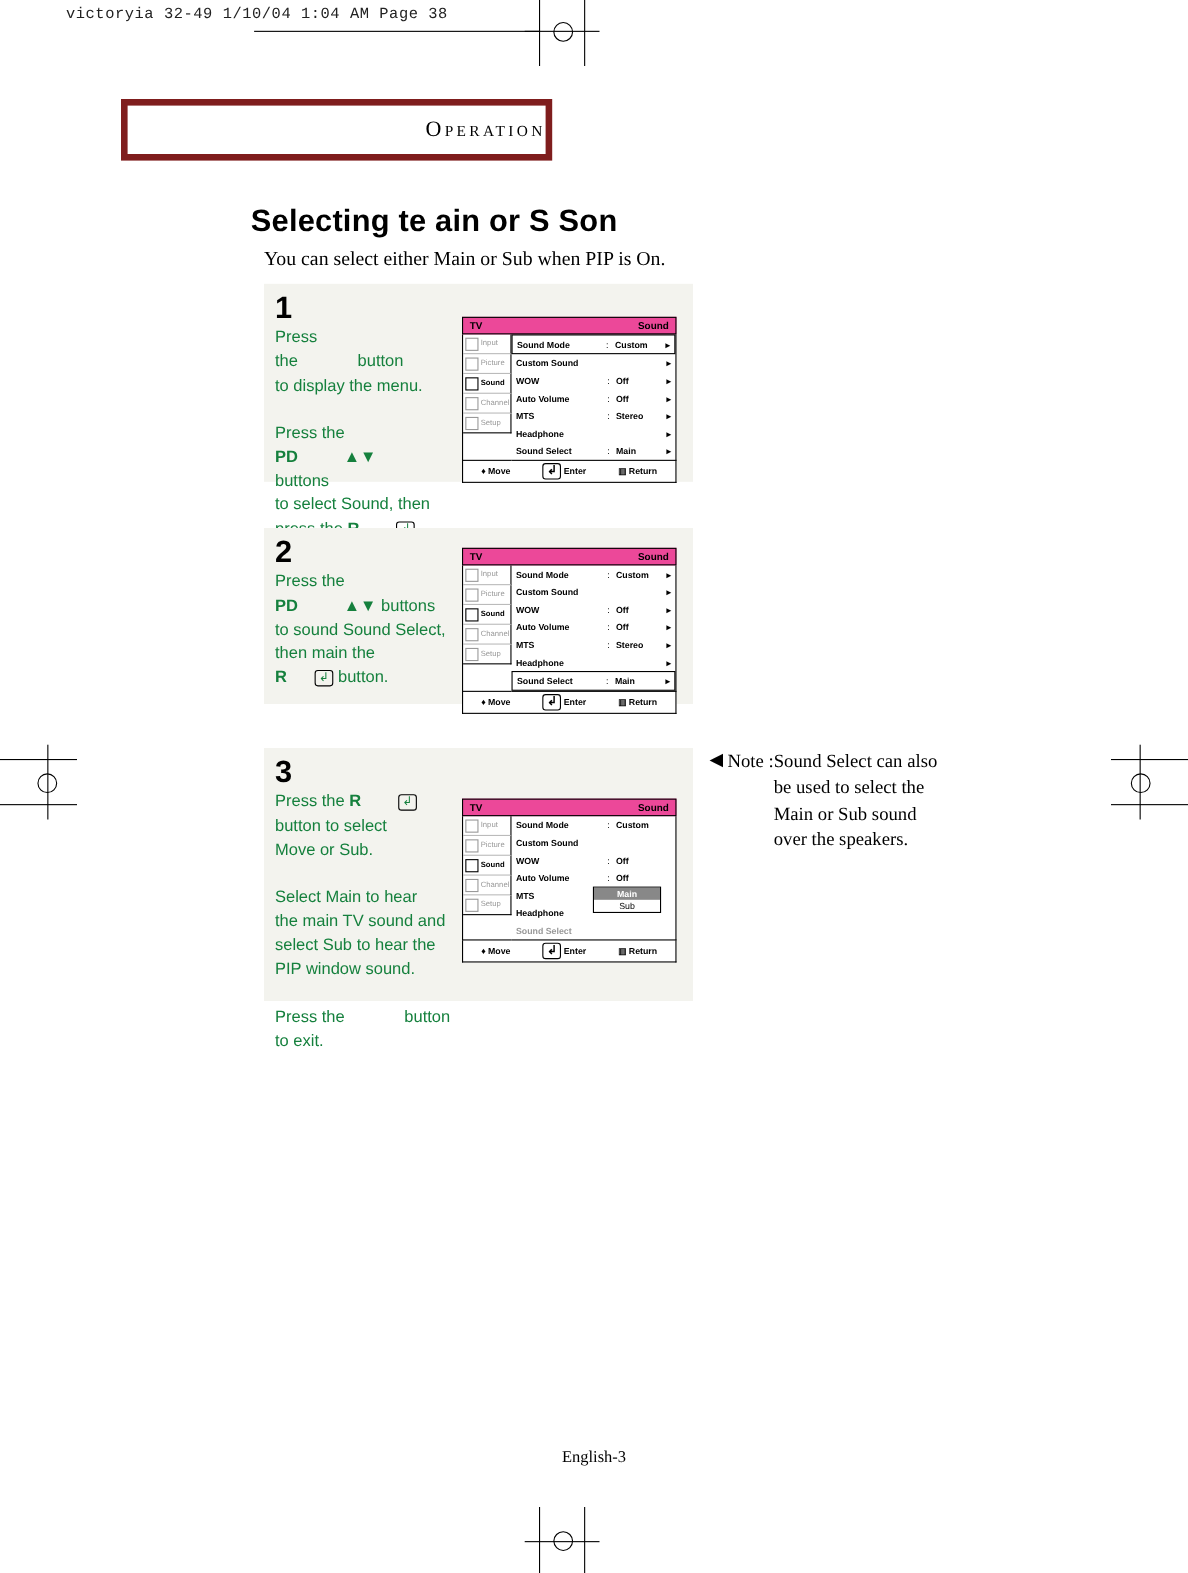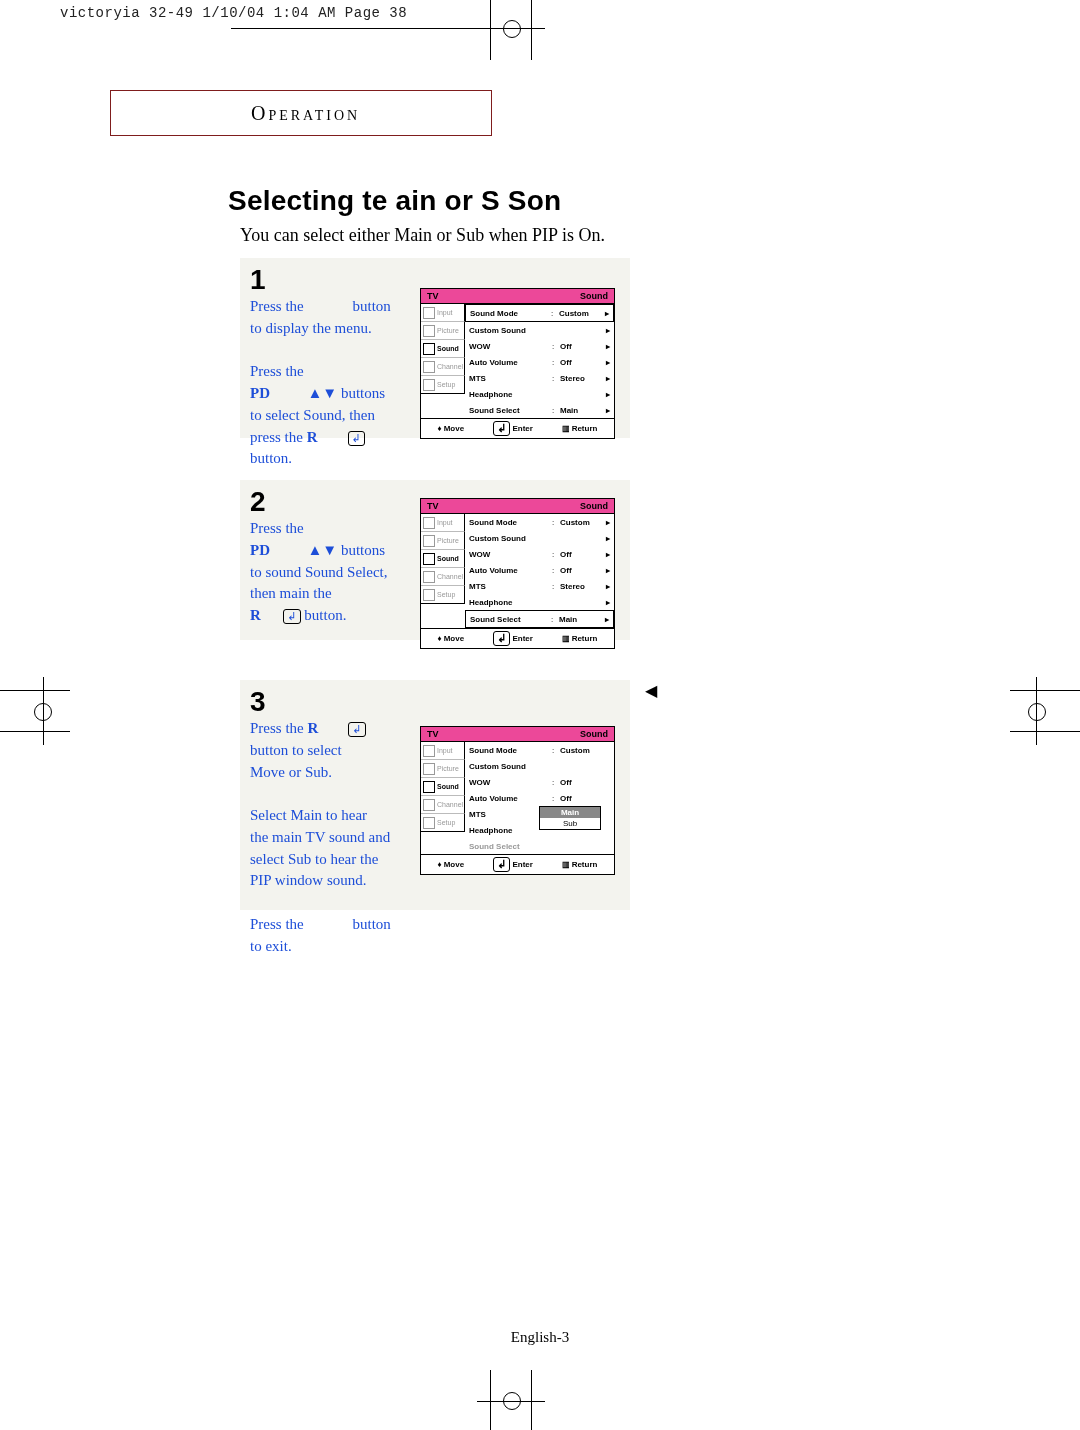--- a/index.html
+++ b/index.html
@@ -75,23 +75,24 @@
   .crop-side .vline { position:absolute; top:-14px; height:68px; border-left:1px solid #000; }
   .crop-side.left .vline { right:26px; }
   .crop-side.right .vline { left:26px; }
 
   .section-box {
     position: absolute;
     top: 90px;
     left: 110px;
     width: 380px;
     height: 44px;
-    border: 1px solid #7f1d1d;
+    border: 6px solid #7f1d1d;
     display:flex;
     align-items:center;
+    justify-content:flex-end;
   }
   .section-box span {
     font-family: Georgia, "Times New Roman", serif;
     font-variant: small-caps;
     font-size: 20px;
     letter-spacing: 3px;
     margin-left: 140px;
   }
   .title {
     position: absolute;
@@ -121,22 +122,22 @@
   .step-block.s2 { top: 480px; height: 160px; }
   .step-block.s3 { top: 680px; height: 230px; }
   .step-num {
     font-size: 28px;
     font-weight: bold;
     font-family: Arial, sans-serif;
   }
   .step-text {
     font-size: 15px;
     line-height: 1.45;
-    font-family: Liberation Serif, serif;
-    color: #1d4ed8;
+    font-family: Liberation Sans, sans-serif;
+    color: #15803d;
   }
   .enter-icon {
     display: inline-block;
     border: 1px solid #000;
     border-radius: 3px;
     font-size: 11px;
     padding: 0px 3px;
     line-height: 13px;
     vertical-align: middle;
     box-sizing: border-box;
@@ -227,21 +228,21 @@
     line-height: 1.4;
     display: flex;
     gap: 4px;
   }
   .side-note .note-body { padding-left: 0px; }
   .side-note .note-arrow { font-size: 16px; line-height: 22px; }
   .footer-pg {
     position: absolute;
     left: 0;
     width: 1080px;
-    bottom: 84px;
+    bottom: 96px;
     text-align: center;
     font-family: "Times New Roman", serif;
     font-size: 15px;
   }
 </style>
 </head>
 <body>
 
 <div class="crop-top">
     <div class="circ"></div>
@@ -561,15 +562,21 @@
     <span class="itm">▥<span>Return</span></span>
   </div>
   <div class="popup" style="top:80px;">
     <div class="popt sel">Main</div>
     <div class="popt">Sub</div>
   </div>
 </div>
 
 <div class="side-note">
   <span class="note-arrow">◀</span>
+  <div class="note-body">
+    <span>Note :</span><span>Sound Select can also</span><br>
+    <span style="visibility:hidden;">Note :</span><span>be used to select the</span><br>
+    <span style="visibility:hidden;">Note :</span><span>Main or Sub sound</span><br>
+    <span style="visibility:hidden;">Note :</span><span>over the speakers.</span>
+  </div>
 </div>
 
 <div class="footer-pg">English-3</div>
 
 </body></html>

